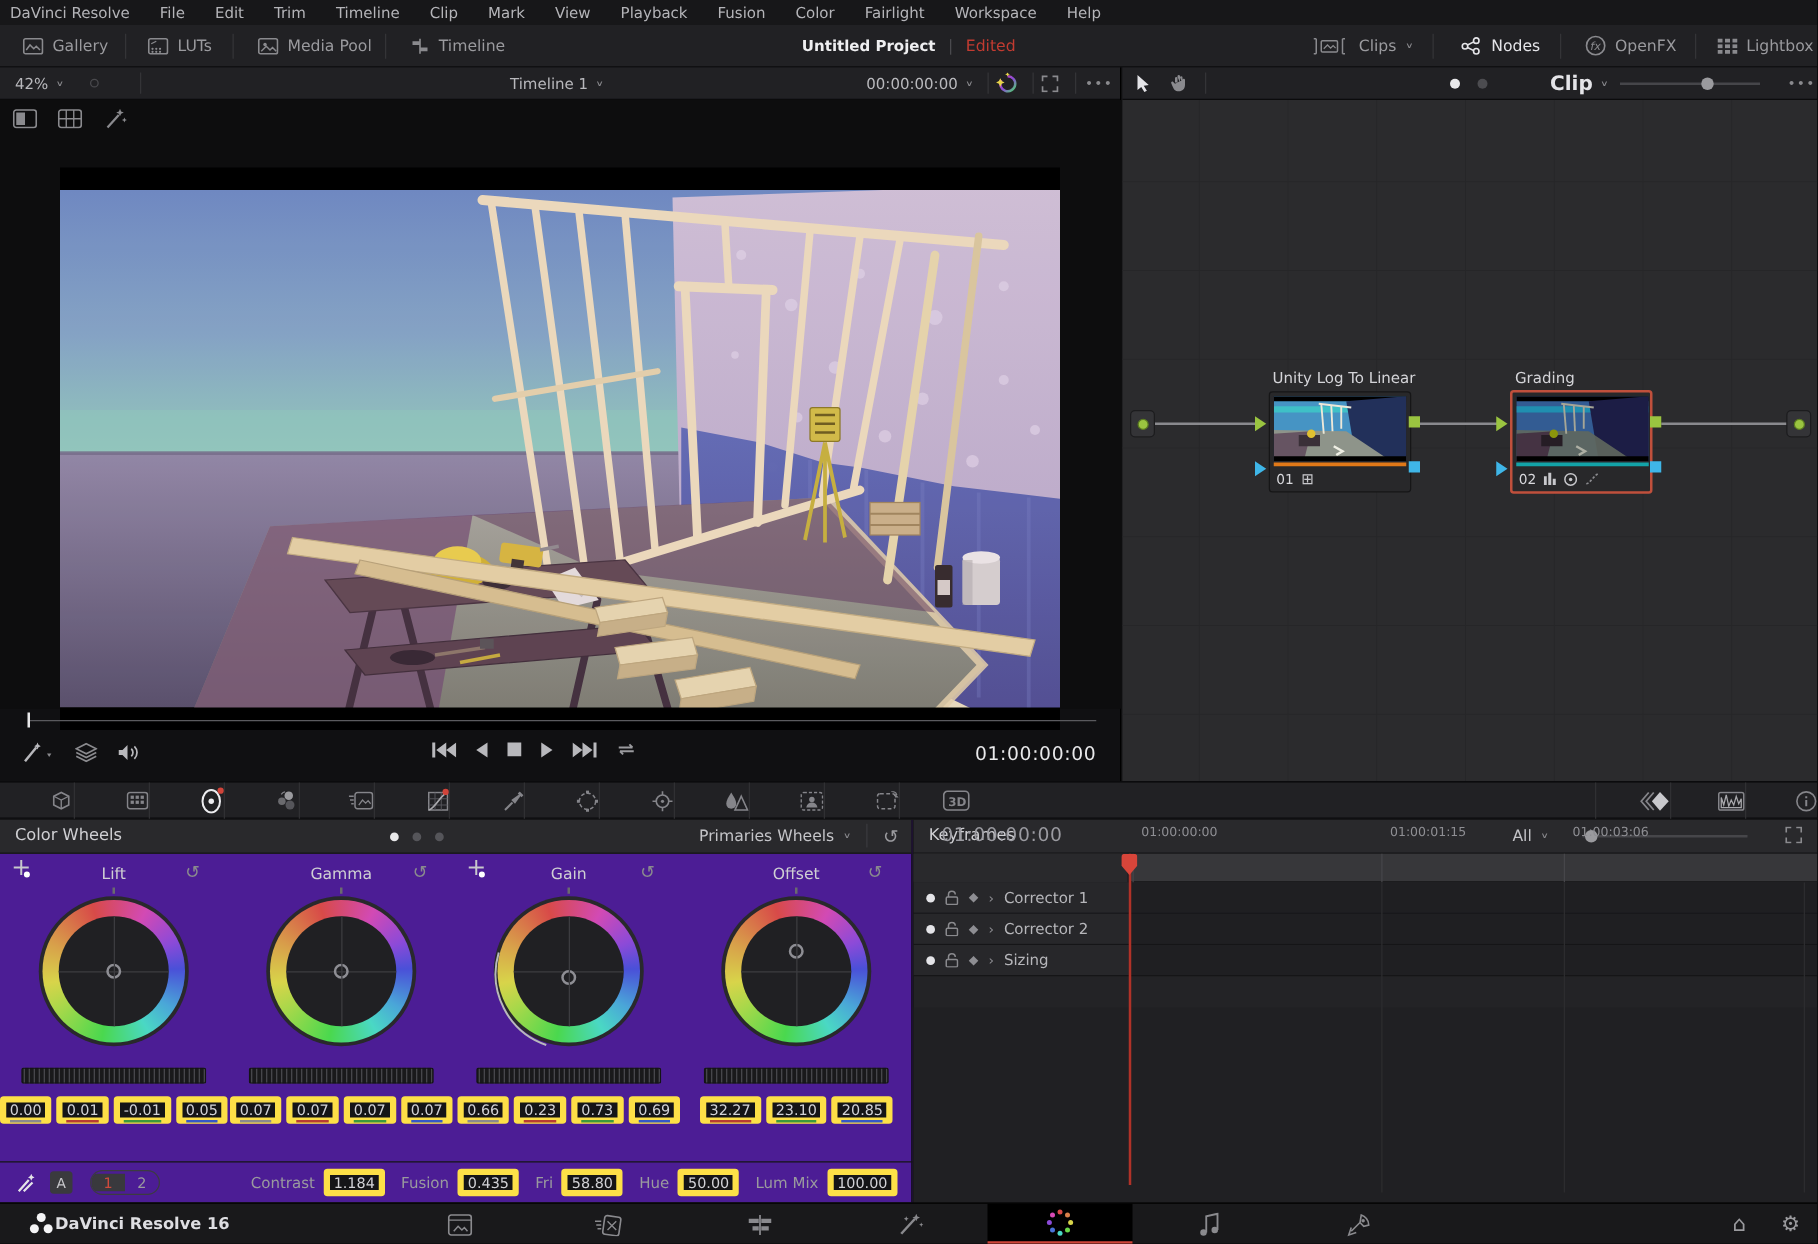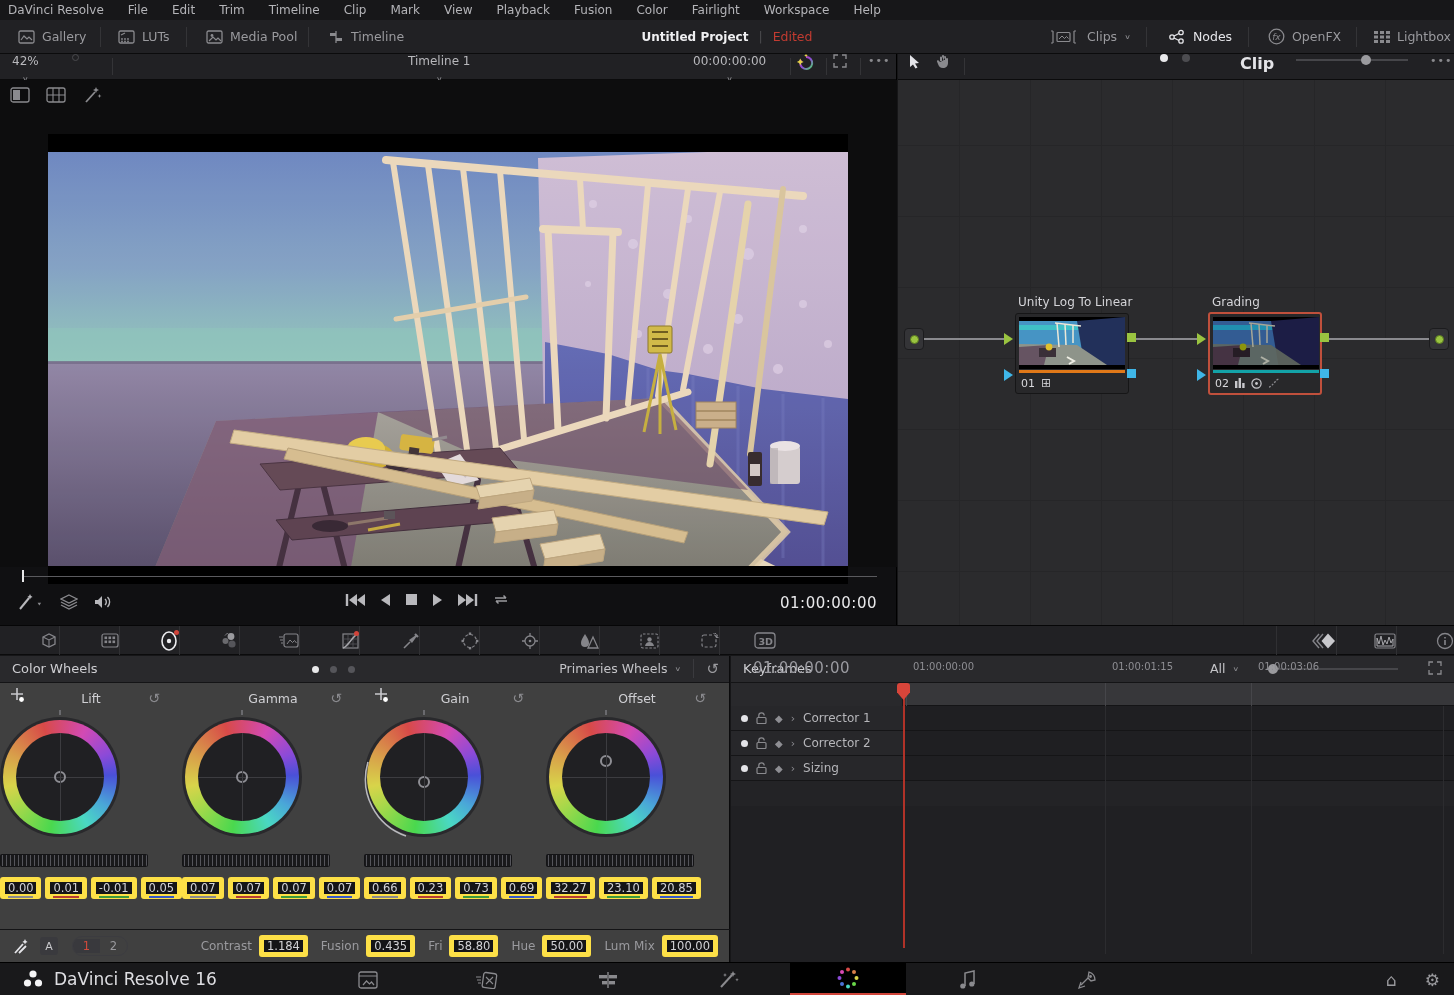--- a/index.html
+++ b/index.html
@@ -21,21 +21,21 @@
   .proj-title { color:#efeff1; font-weight:bold; font-size:12px; }
   .proj-bar { color:#4a4a4e; }
   .proj-status { color:#c23b31; font-size:12.5px; }
   .tb-active { color:#e4e4e8; }
   .chev { font-size:9px; color:#8a8a8e; transform:scaleY(.7); display:inline-block; }
   .ico { display:inline-flex; align-items:center; justify-content:center; color:#8a8a8e; }
 
   
   .viewer-pane { position:absolute; left:0; top:54px; width:897px; height:571px; background:#101012; border-right:1px solid #000; }
   .viewer-head { position:absolute; left:0; top:0; width:100%; height:26px; background:#212124; border-bottom:1px solid #0b0b0c; font-size:12px; }
-  .vh-item { position:absolute; top:0; height:25px; display:flex; align-items:center; gap:6px; color:#b8b8bc;flex-direction:column; }
+  .vh-item { position:absolute; top:0; height:25px; display:flex; align-items:center; gap:6px; color:#b8b8bc; }
   .vh-sep { position:absolute; top:4px; width:1px; height:17px; background:#343437; }
   .stage { position:absolute; left:0; top:26px; width:897px; height:487px; background:#0d0d0e; }
   .stage-tools { position:absolute; left:10px; top:6px; display:flex; gap:16px; z-index:3; }
   .preview { position:absolute; left:48px; top:54px; width:800px; height:450px; }
   .scrubber { position:absolute; left:0; top:513px; width:897px; height:18px; }
   .scrub-line { position:absolute; left:23px; right:20px; top:9px; height:1px; background:#5a5a5e; }
   .scrub-ph { position:absolute; left:22px; top:3px; width:2px; height:12px; background:#e8e8ea; }
   .transport { position:absolute; left:0; top:531px; width:897px; height:40px; }
   .tr-left { position:absolute; left:18px; top:8px; display:flex; align-items:center; gap:16px; }
   .tr-center { position:absolute; left:345px; top:7px; display:flex; align-items:center; gap:14px; }
@@ -63,31 +63,31 @@
   .thumb2 svg { filter:brightness(.78) saturate(1.15) hue-rotate(12deg); }
 
   
   .palettebar { position:absolute; left:0; top:625px; width:100%; height:30px; background:#212124; border-top:1px solid #060607; border-bottom:1px solid #0b0b0c; }
   .pt-cell { position:absolute; top:0; height:29px; width:60px; display:flex; align-items:center; justify-content:flex-end; border-right:1px solid #303033; }
   .pt-cell.noline { border-right:none; }
   .pt-right { border-left:1px solid #303033; border-right:none; }
   .red-dot { position:absolute; width:5px; height:5px; border-radius:50%; background:#d0443a; }
 
   
-  .wheels-panel { position:absolute; left:0; top:656px; width:730px; height:306px; background:#404040; border-right:1px solid #0a0a0b; }
+  .wheels-panel { position:absolute; left:0; top:656px; width:730px; height:306px; background:#4c1d95; border-right:1px solid #0a0a0b; }
   .panel-head { position:absolute; left:0; top:0; width:100%; height:27px; background:#29292c; border-bottom:1px solid #141416; font-size:13px; color:#cfcfd3; }
   .ph-title { position:absolute; left:12px; top:5px; }
   .ph-dots { position:absolute; left:312px; top:10px; display:flex; gap:11px; }
   .ph-dots i { width:7px; height:7px; border-radius:50%; background:#55555a; }
   .ph-dots i.on { background:#e8e8ea; }
   .ph-mode { position:absolute; right:48px; top:5px; display:flex; gap:7px; align-items:center; color:#c4c4c8; font-size:12.5px; }
   .ph-reset { position:absolute; right:10px; top:3px; color:#9a9a9e; font-size:15px; border-left:1px solid #3a3a3e; padding:1px 0 0 12px; }
 
   .wheels-row { position:absolute; left:0; top:27px; width:730px; display:flex; }
-  .wheel-col { width:182px; position:relative; display:flex; flex-direction:column; }
+  .wheel-col { width:182px; position:relative; display:flex; flex-direction:column; align-items:center; }
   .wheel-head { position:relative; width:100%; height:30px; }
   .wheel-title { position:absolute; left:0; right:0; top:8px; text-align:center; font-size:12.5px; color:#cfcfd3; }
   .w-reset { position:absolute; right:22px; top:7px; color:#8a8a8e; font-size:14px; }
   .w-pick { position:absolute; left:10px; top:4px; }
   .wheel { position:relative; width:120px; height:120px; border-radius:50%; background:#29292c; display:grid; place-items:center; margin-top:4px; }
   .ring { width:114px; height:114px; border-radius:50%;
     background:conic-gradient(from -18deg,#d84a48,#d24ab4 46deg,#8c4ad8 82deg,#4a50d8 106deg,#4aa6d8 140deg,#4ad8c4 168deg,#4ad84e 208deg,#a6d84a 252deg,#d8d44a 278deg,#d8a04a 312deg,#d84a48 360deg);
     display:grid; place-items:center; }
   .hub { position:relative; width:88px; height:88px; border-radius:50%; background:#202023; }
   .hub::before { content:""; position:absolute; left:0; right:0; top:50%; height:1px; background:#3c3c40; }
@@ -135,21 +135,21 @@
   .kf-below { position:absolute; left:0; top:150px; width:723px; bottom:0; background:#202023; }
   .kf-ph-line { position:absolute; left:172px; top:27px; height:265px; width:2px; background:#b03228; }
   .kf-ph-pin { position:absolute; left:166px; top:27px; width:13px; height:17px; background:#d8453a;
         clip-path:polygon(0 0,100% 0,100% 55%,50% 100%,0 55%); border-radius:3px; }
   .trk-dot { width:7px; height:7px; border-radius:50%; background:#e4e4e8; }
   .trk-dia { color:#8e8e93; font-size:10px; }
   .trk-chev { color:#8e8e93; font-size:11px; }
 
   
   .statusbar { position:absolute; left:0; top:962px; width:100%; height:33px; background:#19191b; border-top:1px solid #000; }
-  .sb-brand { position:absolute; left:22px; top:6px; display:flex; align-items:center; gap:10px; font-size:17px; color:#dedee2; }
+  .sb-brand { position:absolute; left:22px; top:6px; display:flex; align-items:center; gap:0; font-size:13px; color:#dedee2;font-weight:bold; }
   .sb-page { position:absolute; top:0; width:60px; height:33px; display:flex; align-items:center; justify-content:center; }
   .sb-page.active { width:116px; background:#000; border-bottom:3px solid #d0453a; }
   .sb-right { position:absolute; right:14px; top:0; height:33px; display:flex; align-items:center; gap:28px; font-size:17px; color:#9a9a9e; }
   svg { display:block; } .bright { color:#e6e6ea; }
 </style>
 </head>
 <body>
 
 <div class="app">
 

